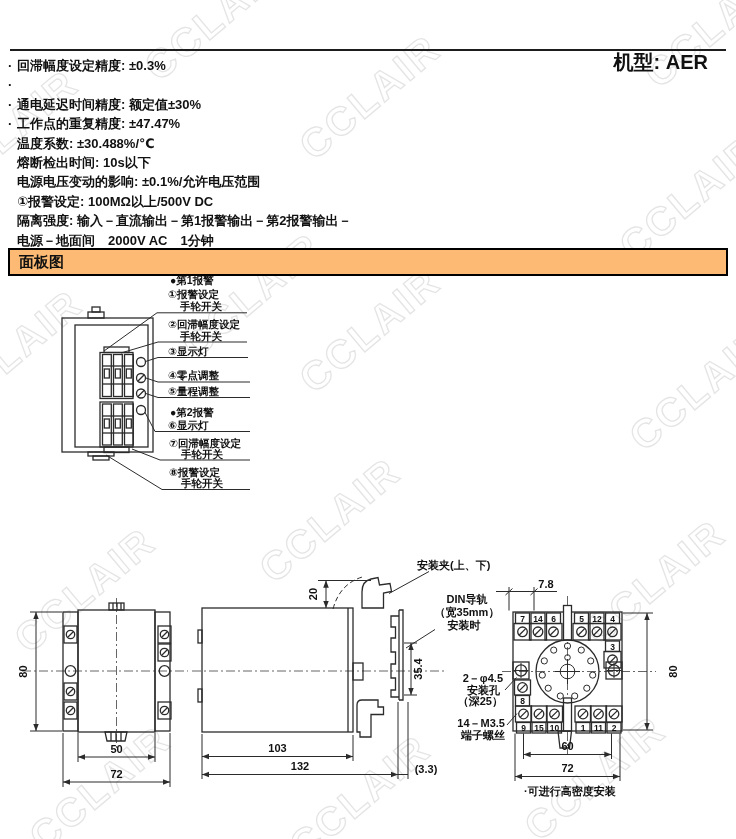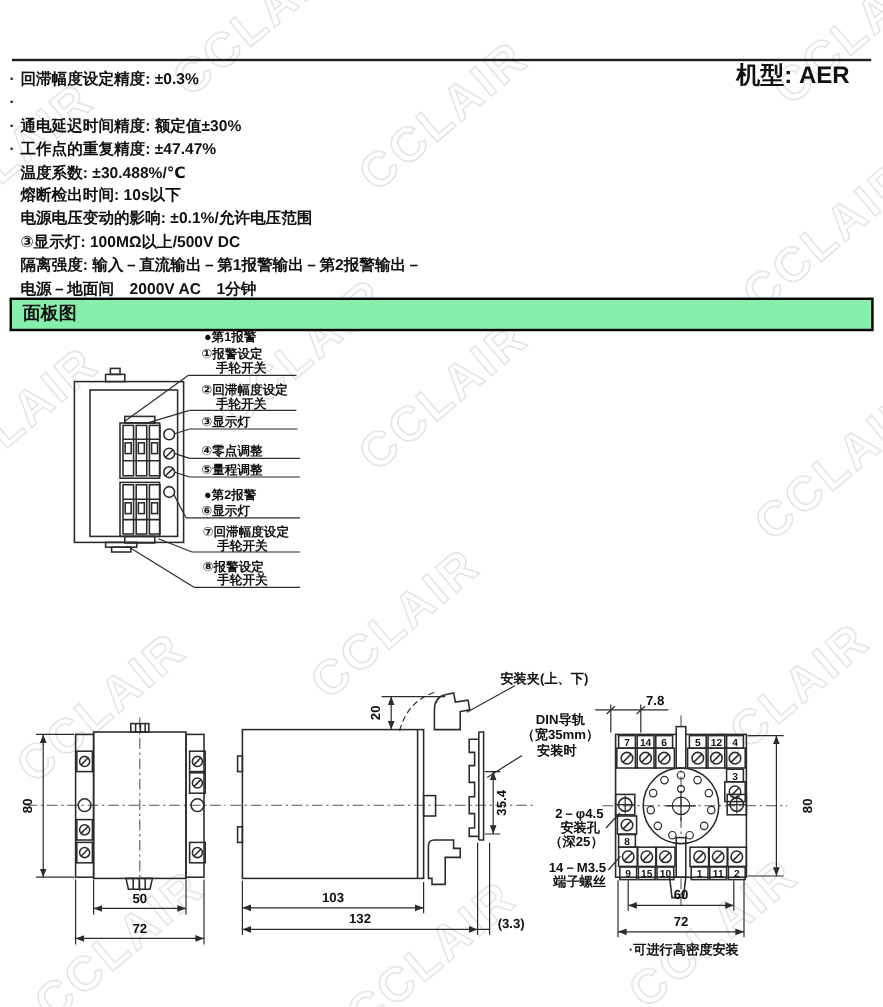--- a/index.html
+++ b/index.html
@@ -8,21 +8,21 @@
   .wm-layer{position:absolute;inset:0;z-index:0;}
   .wm{position:absolute;transform:translate(-50%,-50%) rotate(-40deg);
       font-weight:700;font-size:40px;letter-spacing:3px;white-space:nowrap;
       color:transparent;-webkit-text-stroke:1.3px #cfcfcf;opacity:.55;}
   .content{position:absolute;inset:0;z-index:1;}
   .title{position:absolute;top:10px;right:28px;font-size:20px;font-weight:700;margin-top:39px;}
   .rule{position:absolute;top:49px;left:10px;right:10px;border-top:2px solid #1d1d1d;}
   .specs{position:absolute;left:8px;top:56px;font-size:13px;font-weight:600;line-height:19.4px;}
   .spec-line{display:flex;}
   .spec-line .mk{display:inline-block;width:9px;}
-  .secbar{position:absolute;left:8px;right:8px;height:24px;background:#86efac;
+  .secbar{position:absolute;left:8px;right:8px;height:24px;background:#fdba74;
           border:2px solid #000;line-height:24px;font-size:15px;font-weight:700;padding-left:9px;}
   svg{position:absolute;left:0;}
   svg text{font-family:"Liberation Sans","DejaVu Sans",sans-serif;fill:#111;stroke:none;}
   .cjk{font-size:10.5px;font-weight:600;}
   .num{font-size:11px;font-weight:600;}
   .tnum{font-size:8.5px;font-weight:700;}
   .ann{font-size:11px;font-weight:600;}
   .thin{stroke:#2b2b2b;stroke-width:1;}
   .med{stroke:#2b2b2b;stroke-width:1.3;}
   .cl{stroke:#555;stroke-width:.9;stroke-dasharray:9 3 2 3;}
@@ -78,21 +78,21 @@
       <div class="spec-line">
           <span class="mk"></span>
           <span>熔断检出时间: 10s以下</span>
         </div>
       <div class="spec-line">
           <span class="mk"></span>
           <span>电源电压变动的影响: ±0.1%/允许电压范围</span>
         </div>
       <div class="spec-line">
           <span class="mk"></span>
-          <span>③显示灯: 100MΩ以上/500V DC</span>
+          <span>①报警设定: 100MΩ以上/500V DC</span>
         </div>
       <div class="spec-line">
           <span class="mk"></span>
           <span>隔离强度: 输入－直流输出－第1报警输出－第2报警输出－</span>
         </div>
       <div class="spec-line">
           <span class="mk"></span>
           <span>电源－地面间　2000V AC　1分钟</span>
         </div>
     </div>

